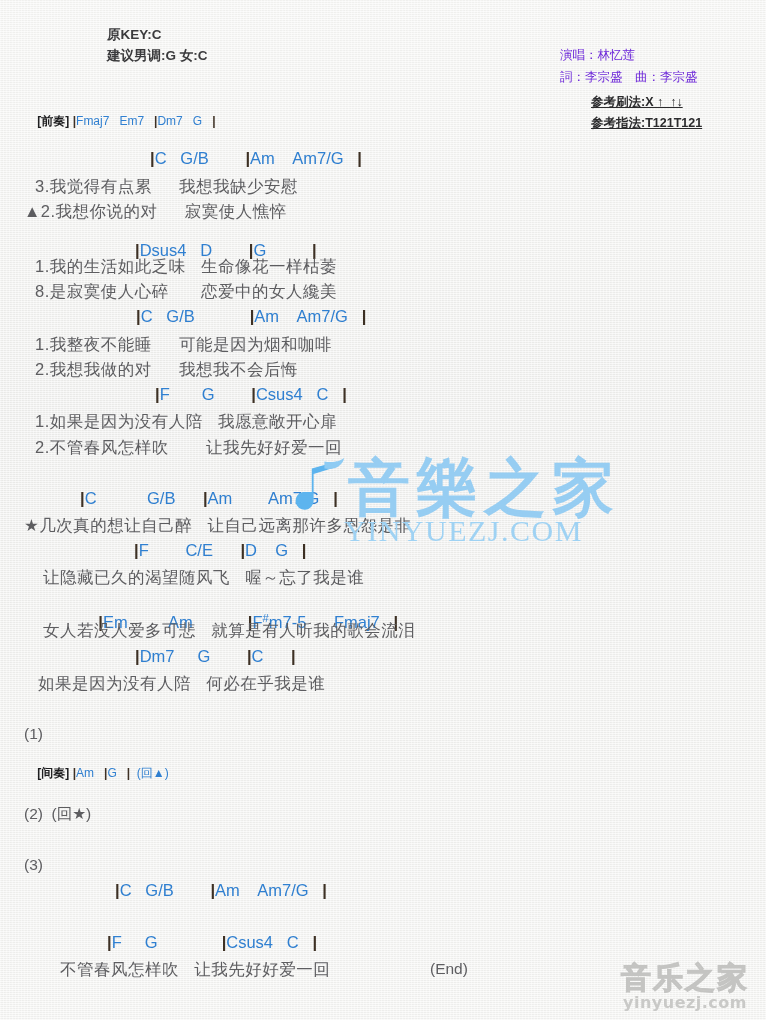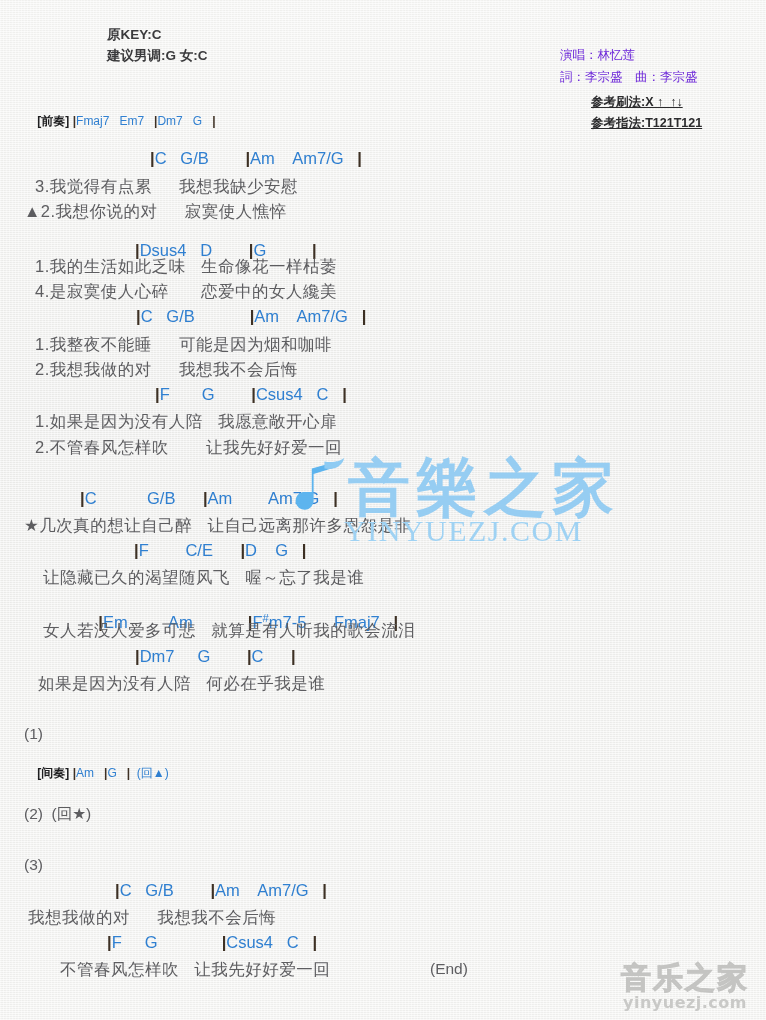--- a/index.html
+++ b/index.html
@@ -201,21 +201,21 @@
   <div class="line sectionline" style="left:24px; top:99px;">
     <span class="tag">[前奏]</span><span> </span><span class="ch"><span class="bar">|</span>Fmaj7   Em7   <span class="bar">|</span>Dm7   G   <span class="bar">|</span></span>
   </div>
 
   <div class="line chordline" style="left:150px; top:149px;"><span class="bar">|</span>C   G/B        <span class="bar">|</span>Am    Am7/G   <span class="bar">|</span></div>
   <div class="line lyricline" style="left:35px; top:176px;">3.我觉得有点累　  我想我缺少安慰</div>
   <div class="line lyricline" style="left:24px; top:201px;">▲2.我想你说的对　  寂寞使人憔悴</div>
 
   <div class="line chordline" style="left:135px; top:229px;margin-top:12px;"><span class="bar">|</span>Dsus4   D        <span class="bar">|</span>G          <span class="bar">|</span></div>
   <div class="line lyricline" style="left:35px; top:256px;">1.我的生活如此乏味   生命像花一样枯萎</div>
-  <div class="line lyricline" style="left:35px; top:281px;">4.是寂寞使人心碎　   恋爱中的女人纔美</div>
+  <div class="line lyricline" style="left:35px; top:281px;">8.是寂寞使人心碎　   恋爱中的女人纔美</div>
 
   <div class="line chordline" style="left:136px; top:307px;"><span class="bar">|</span>C   G/B            <span class="bar">|</span>Am    Am7/G   <span class="bar">|</span></div>
   <div class="line lyricline" style="left:35px; top:334px;">1.我整夜不能睡　  可能是因为烟和咖啡</div>
   <div class="line lyricline" style="left:35px; top:359px;">2.我想我做的对　  我想我不会后悔</div>
 
   <div class="line chordline" style="left:155px; top:385px;"><span class="bar">|</span>F       G        <span class="bar">|</span>Csus4   C   <span class="bar">|</span></div>
   <div class="line lyricline" style="left:35px; top:411px;">1.如果是因为没有人陪   我愿意敞开心扉</div>
   <div class="line lyricline" style="left:35px; top:437px;">2.不管春风怎样吹　    让我先好好爱一回</div>
 
   <div class="line chordline" style="left:80px; top:489px;"><span class="bar">|</span>C           G/B      <span class="bar">|</span>Am        Am7/G   <span class="bar">|</span></div>
@@ -235,21 +235,20 @@
   <div class="line plain" style="left:24px; top:725px;">(1)</div>
   <div class="line sectionline" style="left:24px; top:751px;">
     <span class="tag">[间奏]</span><span> </span><span class="ch"><span class="bar">|</span>Am   <span class="bar">|</span>G   <span class="bar">|</span>  (回▲)</span>
   </div>
 
   <div class="line plain" style="left:24px; top:804px;">(2)  (回★)</div>
 
   <div class="line plain" style="left:24px; top:856px;">(3)</div>
 
   <div class="line chordline" style="left:115px; top:881px;"><span class="bar">|</span>C   G/B        <span class="bar">|</span>Am    Am7/G   <span class="bar">|</span></div>
-  <div class="line lyricline" style="left:28px; top:907px;">我想我做的对　  我想我不会后悔</div>
 
   <div class="line chordline" style="left:107px; top:933px;"><span class="bar">|</span>F     G              <span class="bar">|</span>Csus4   C   <span class="bar">|</span></div>
   <div class="line lyricline" style="left:28px; top:959px;margin-left:32px;">不管春风怎样吹   让我先好好爱一回</div>
   <div class="line plain" style="left:430px; top:960px;">(End)</div>
 
   <div id="wm-center">
     <svg class="wm-note" viewBox="0 0 60 60">
       <path d="M12 40 a10 10 0 1 0 12 10 V20 L50 12 V6 L22 14 V40 z" fill="#5db4ee"></path>
       <path d="M36 6 C44 8 54 6 58 2 C56 12 46 16 36 14 z" fill="#8ecbf3"></path>
     </svg>

